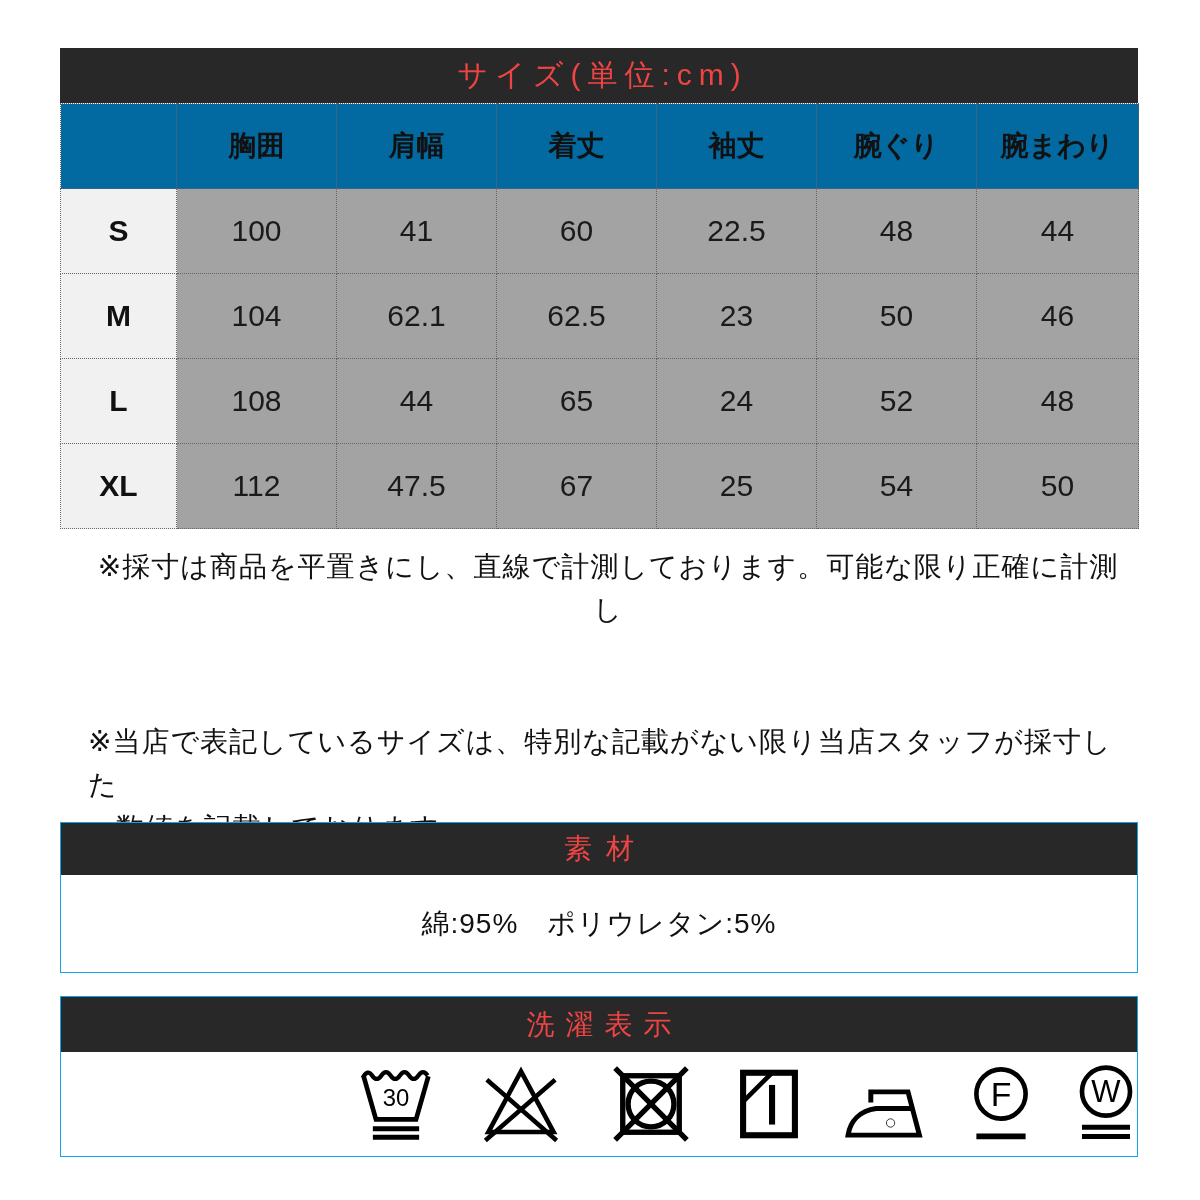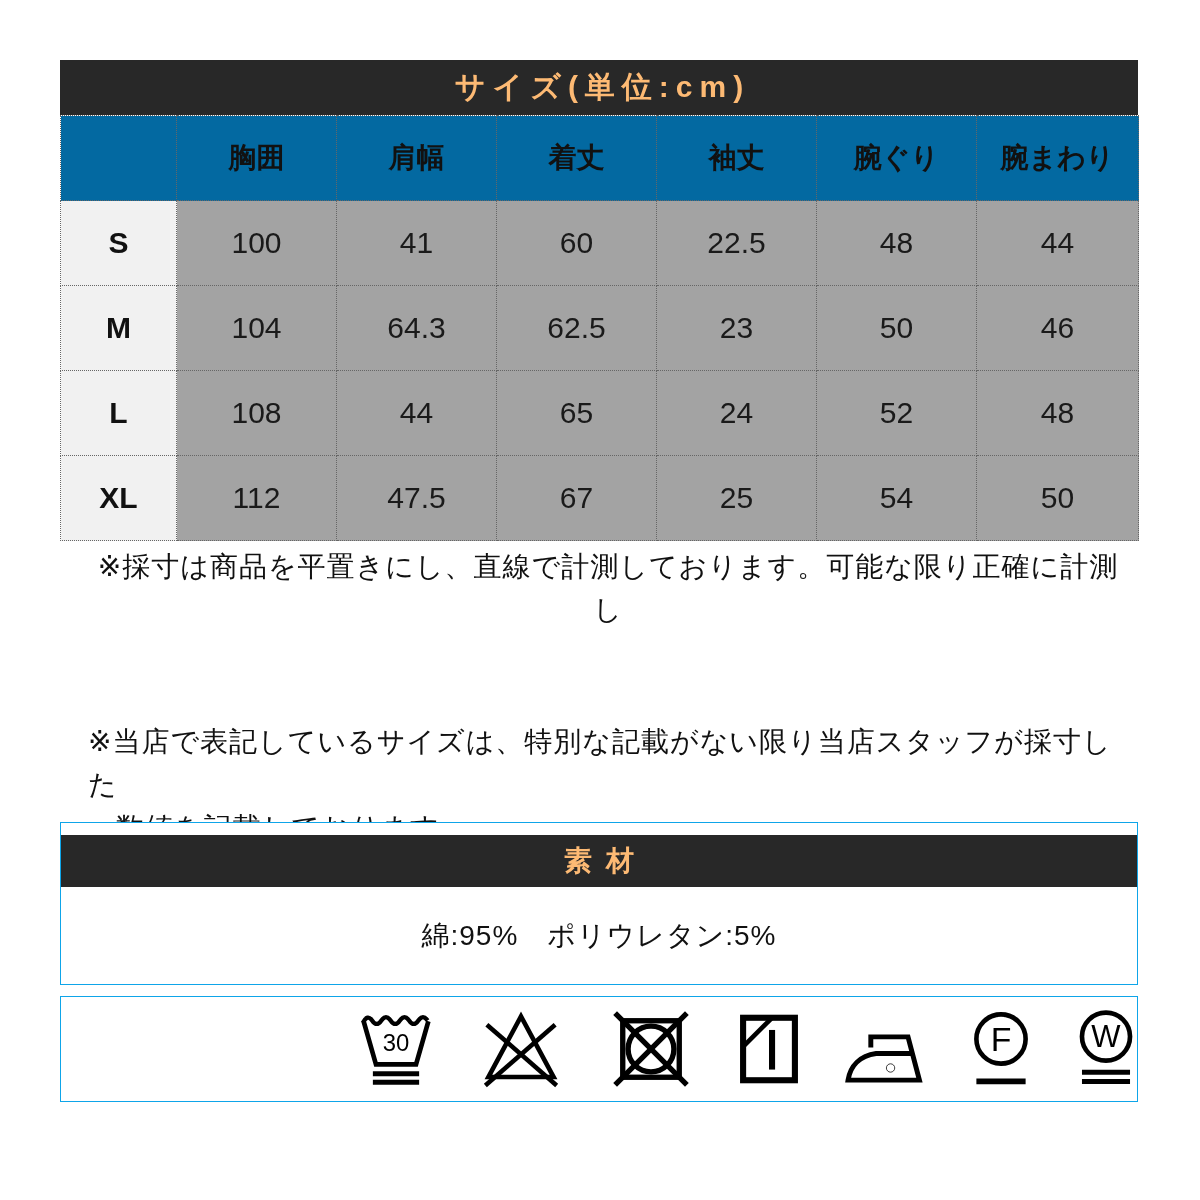--- a/index.html
+++ b/index.html
@@ -1,21 +1,21 @@
 <!DOCTYPE html>
 <html><head>
 <meta charset="utf-8">
 <style>
   * { margin:0; padding:0; box-sizing:border-box; }
   html,body { width:1200px; height:1200px; background:#ffffff;
     font-family:"Liberation Sans","DejaVu Sans",sans-serif; color:#111; }
   body { position:relative; overflow:hidden; }
 
-  .black-bar { background:#282828; color:#fdba74; display:flex;
-    align-items:center; justify-content:center; font-weight:bold;margin-top:12px; }
+  .black-bar { background:#282828; color:#ef4444; display:flex;
+    align-items:center; justify-content:center; font-weight:normal; }
 
   
   #size-block { position:absolute; left:60px; top:48px; width:1078px; }
   #size-title { height:55px; font-size:30px; letter-spacing:7px; text-indent:7px; }
   table { border-collapse:collapse; table-layout:fixed; width:1078px; }
   th,td { border:1px dotted #666; text-align:center; vertical-align:middle;
     background:#a3a3a3; }
   thead tr { height:85px; }
   tbody tr { height:85px; }
   thead th { background:#0369a1; font-size:28px; font-weight:bold; color:#111; }
@@ -78,21 +78,21 @@
         <td>100</td>
         <td>41</td>
         <td>60</td>
         <td>22.5</td>
         <td>48</td>
         <td>44</td>
       </tr>
       <tr>
         <th>M</th>
         <td>104</td>
-        <td>64.3</td>
+        <td>62.1</td>
         <td>62.5</td>
         <td>23</td>
         <td>50</td>
         <td>46</td>
       </tr>
       <tr>
         <th>L</th>
         <td>108</td>
         <td>44</td>
         <td>65</td>
@@ -120,20 +120,21 @@
   <div>※当店で表記しているサイズは、特別な記載がない限り当店スタッフが採寸した</div>
   <div class="cont">数値を記載しております。</div>
 </div>
 
 <div id="material-box" class="info-box">
   <div id="material-title" class="black-bar">素材</div>
   <div id="material-body">綿:95%　ポリウレタン:5%</div>
 </div>
 
 <div id="care-box" class="info-box">
+  <div id="care-title" class="black-bar">洗濯表示</div>
   <div id="care-body">
 
     <svg class="care-icon" width="74" height="78" viewBox="0 0 96 100">
       <path d="M5,16 Q11,4 17,13 T29,13 T41,13 T53,13 T65,13 T77,13 T89,13" stroke-width="5.5"></path>
       <path d="M6,14 L22,70 L74,70 L90,14" stroke-width="6"></path>
       <text x="48" y="53" font-size="31">30</text>
       <path d="M18,82 H78" stroke-width="6.5"></path>
       <path d="M18,93 H78" stroke-width="6.5"></path>
     </svg>
 

